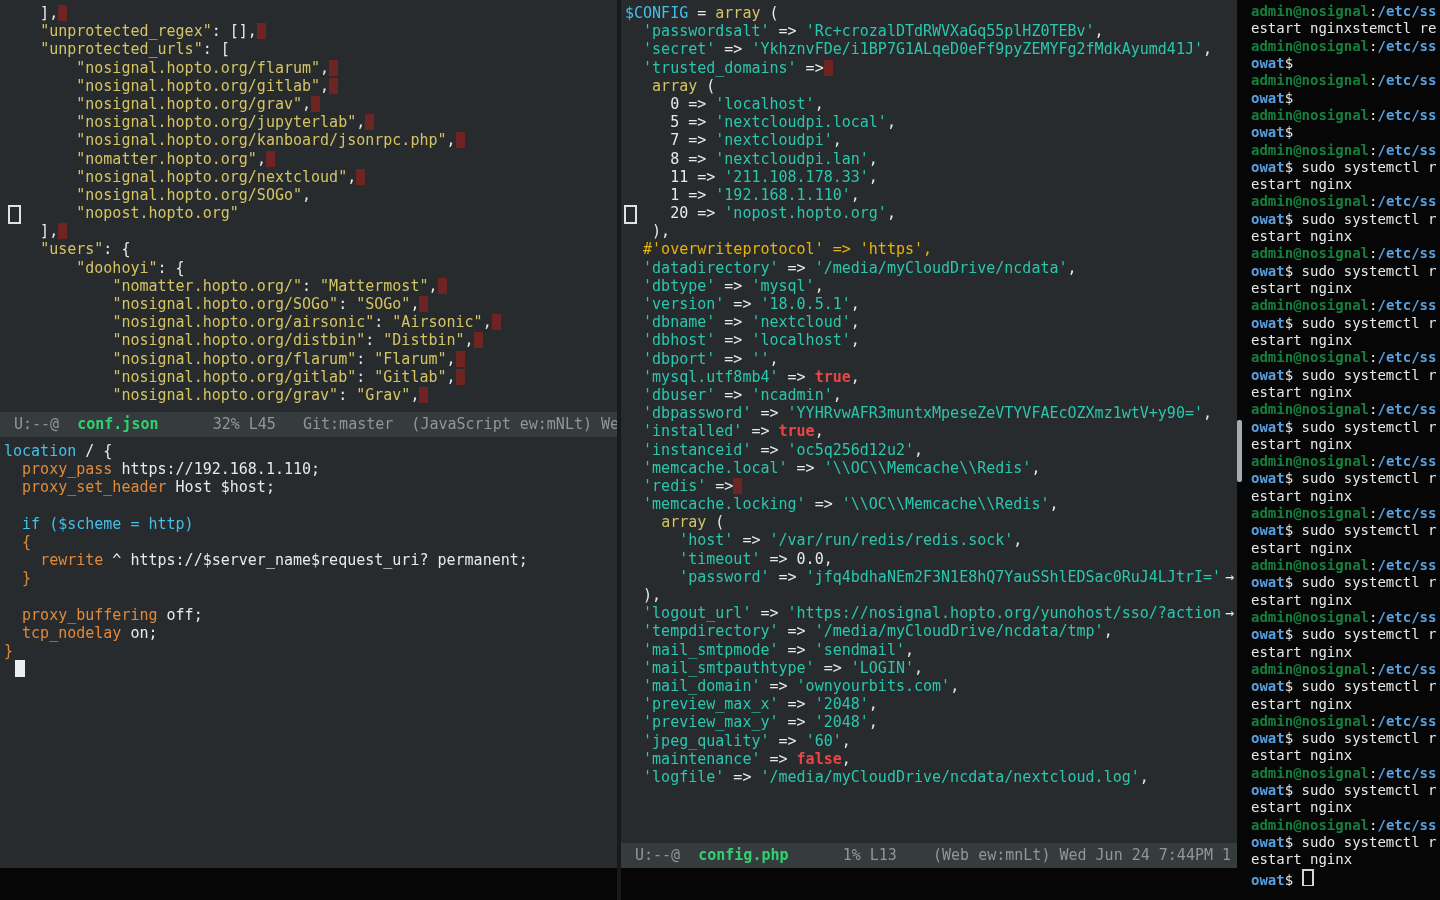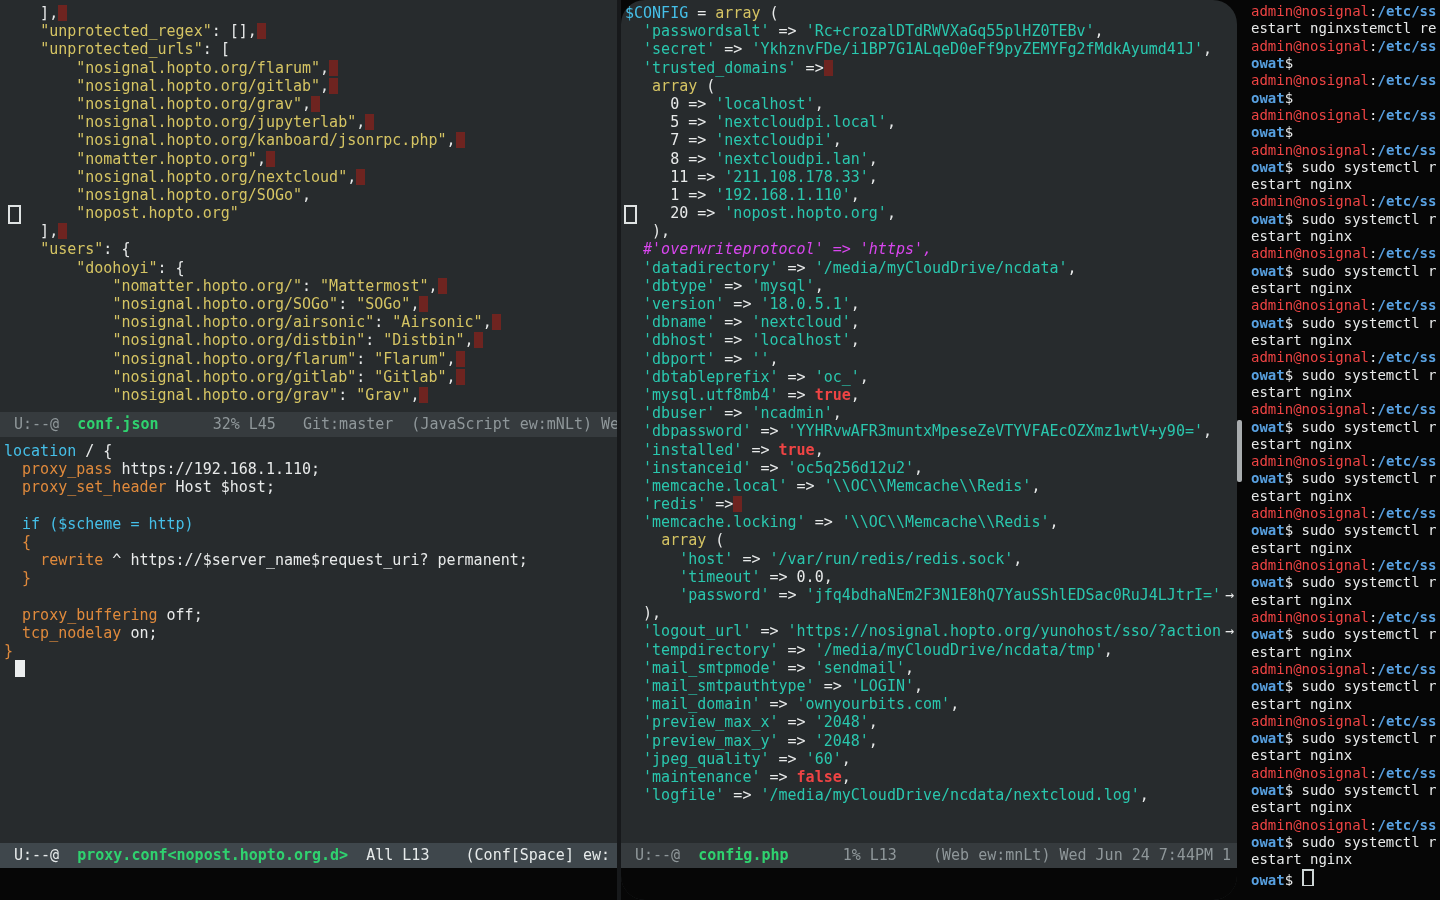--- a/index.html
+++ b/index.html
@@ -1,51 +1,51 @@
 <!DOCTYPE html>
 <html><head>
 <meta charset="utf-8">
 <style>
   html,body{margin:0;padding:0;width:1440px;height:900px;overflow:hidden;background:#060606;}
   .screen{position:absolute;left:0;top:0;width:1440px;height:900px;background:#060606;
     font-family:"DejaVu Sans Mono","Liberation Mono",monospace;}
   .pane{position:absolute;top:0;height:900px;background:#272b2d;overflow:hidden;}
   #pane-left{left:0;width:618px;}
-  #pane-mid{left:621px;width:616px;border-radius:24px;}
+  #pane-mid{left:621px;width:616px;}
   #pane-term{left:1248px;width:192px;background:#060606;}
   .win{position:absolute;left:0;width:100%;overflow:hidden;padding:4px 0 0 4px;box-sizing:border-box;}
   #win-conf{top:0;height:408px;}
   #win-nginx{top:438px;height:404px;}
   #win-php{top:0;height:843px;}
   .line{height:18.2px;line-height:18.2px;font-size:15px;white-space:pre;position:relative;}
   .tline{height:17.32px;line-height:17.32px;font-size:14px;white-space:pre;}
   
   .s-f{color:#e8eaea;}
   .s-y{color:#d5c463;}
   .s-o{color:#e08a3c;}
   .s-c{color:#45bfe8;}
   .s-t{color:#2ac7ae;}
   .s-b{color:#ef4444;font-weight:bold;}
-  .s-g{color:#d946ef;font-style:italic;}
+  .s-g{color:#eab308;}
   .ws{display:inline-block;width:9px;height:16px;background:#6e2420;vertical-align:-3px;}
   .ar{position:absolute;right:3px;top:0;color:#e8eaea;}
   .cursor-block{display:inline-block;width:10px;height:17px;background:#eceeee;vertical-align:-3px;margin-left:11px;}
   .fringe-square{position:absolute;width:9px;height:15px;border:2px solid #dfe3e3;background:transparent;}
   
   .modeline{position:absolute;left:0;width:100%;height:25px;line-height:25px;font-size:15px;white-space:pre;
     overflow:hidden;padding-left:14px;box-sizing:border-box;}
   .modeline.inactive{background:#363b3e;}
   .modeline.inactive .s-mf{color:#8f979a;}
   .modeline.active{background:#3f474c;}
   .modeline.active .s-mf{color:#e7ebeb;}
   .s-file{color:#2fd26f;font-weight:bold;}
   .minibuffer{position:absolute;left:0;width:100%;height:32px;top:868px;background:#060606;}
   
   #term-body{position:absolute;left:3px;top:3px;width:189px;overflow:hidden;}
-  .s-grn{color:#ef4444;font-weight:normal;}
+  .s-grn{color:#15803d;font-weight:bold;}
   .s-blu{color:#58a0e0;font-weight:bold;}
   .s-tf{color:#e8eaea;}
   .tcur{display:inline-block;width:8px;height:14px;border:2px solid #ced6d6;vertical-align:-2px;}
   .scroll-thumb{position:absolute;left:1237px;top:420px;width:5px;height:62px;background:#a9adaf;border-radius:2px;}
   .divider{position:absolute;top:0;height:900px;background:#17191b;}
   #div-left{left:617px;width:4px;}
 </style>
 </head>
 <body>
 
@@ -85,21 +85,20 @@
         <div class="line"><span class="s-f">  </span><span class="s-c">if ($scheme = http)</span></div>
         <div class="line"><span class="s-o">  {</span></div>
         <div class="line"><span class="s-f">    </span><span class="s-o">rewrite</span><span class="s-f"> ^ https://$server_name$request_uri? permanent;</span></div>
         <div class="line"><span class="s-o">  }</span></div>
         <div class="line"></div>
         <div class="line"><span class="s-f">  </span><span class="s-o">proxy_buffering</span><span class="s-f"> off;</span></div>
         <div class="line"><span class="s-f">  </span><span class="s-o">tcp_nodelay</span><span class="s-f"> on;</span></div>
         <div class="line"><span class="s-o">}</span></div>
         <div class="line"><span class="cursor-block"></span></div>
       </div>
-    <div class="modeline active" id="ml-nginx" style="top:843px"><span class="s-mf">U:--@  </span><span class="s-file">proxy.conf&lt;nopost.hopto.org.d&gt;</span><span class="s-mf">  All L13    (Conf[Space] ew:</span></div>
     <div class="minibuffer"></div>
   <div class="fringe-square" style="top: 205.2px; left: 8px;"></div>
     </section>
 
   <div class="divider" id="div-left"></div>
 
   <section class="pane" id="pane-mid">
     <div class="win" id="win-php">
         <div class="line"><span class="s-c">$CONFIG</span><span class="s-f"> = </span><span class="s-y">array</span><span class="s-f"> (</span></div>
         <div class="line"><span class="s-f">  </span><span class="s-t">'passwordsalt'</span><span class="s-f"> =&gt; </span><span class="s-t">'Rc+crozalDTdRWVXaGq55plHZ0TEBv'</span><span class="s-f">,</span></div>
@@ -114,21 +113,20 @@
         <div class="line"><span class="s-f">     1 =&gt; </span><span class="s-t">'192.168.1.110'</span><span class="s-f">,</span></div>
         <div class="line"><span class="s-f">     20 =&gt; </span><span class="s-t">'nopost.hopto.org'</span><span class="s-f">,</span></div>
         <div class="line"><span class="s-f">   ),</span></div>
         <div class="line"><span class="s-g">  #'overwriteprotocol' =&gt; 'https',</span></div>
         <div class="line"><span class="s-f">  </span><span class="s-t">'datadirectory'</span><span class="s-f"> =&gt; </span><span class="s-t">'/media/myCloudDrive/ncdata'</span><span class="s-f">,</span></div>
         <div class="line"><span class="s-f">  </span><span class="s-t">'dbtype'</span><span class="s-f"> =&gt; </span><span class="s-t">'mysql'</span><span class="s-f">,</span></div>
         <div class="line"><span class="s-f">  </span><span class="s-t">'version'</span><span class="s-f"> =&gt; </span><span class="s-t">'18.0.5.1'</span><span class="s-f">,</span></div>
         <div class="line"><span class="s-f">  </span><span class="s-t">'dbname'</span><span class="s-f"> =&gt; </span><span class="s-t">'nextcloud'</span><span class="s-f">,</span></div>
         <div class="line"><span class="s-f">  </span><span class="s-t">'dbhost'</span><span class="s-f"> =&gt; </span><span class="s-t">'localhost'</span><span class="s-f">,</span></div>
         <div class="line"><span class="s-f">  </span><span class="s-t">'dbport'</span><span class="s-f"> =&gt; </span><span class="s-t">''</span><span class="s-f">,</span></div>
-        <div class="line"><span class="s-f">  </span><span class="s-t">'dbtableprefix'</span><span class="s-f"> =&gt; </span><span class="s-t">'oc_'</span><span class="s-f">,</span></div>
         <div class="line"><span class="s-f">  </span><span class="s-t">'mysql.utf8mb4'</span><span class="s-f"> =&gt; </span><span class="s-b">true</span><span class="s-f">,</span></div>
         <div class="line"><span class="s-f">  </span><span class="s-t">'dbuser'</span><span class="s-f"> =&gt; </span><span class="s-t">'ncadmin'</span><span class="s-f">,</span></div>
         <div class="line"><span class="s-f">  </span><span class="s-t">'dbpassword'</span><span class="s-f"> =&gt; </span><span class="s-t">'YYHRvwAFR3muntxMpeseZeVTYVFAEcOZXmz1wtV+y90='</span><span class="s-f">,</span></div>
         <div class="line"><span class="s-f">  </span><span class="s-t">'installed'</span><span class="s-f"> =&gt; </span><span class="s-b">true</span><span class="s-f">,</span></div>
         <div class="line"><span class="s-f">  </span><span class="s-t">'instanceid'</span><span class="s-f"> =&gt; </span><span class="s-t">'oc5q256d12u2'</span><span class="s-f">,</span></div>
         <div class="line"><span class="s-f">  </span><span class="s-t">'memcache.local'</span><span class="s-f"> =&gt; </span><span class="s-t">'\\OC\\Memcache\\Redis'</span><span class="s-f">,</span></div>
         <div class="line"><span class="s-f">  </span><span class="s-t">'redis'</span><span class="s-f"> =&gt;</span><span class="ws"></span></div>
         <div class="line"><span class="s-f">  </span><span class="s-t">'memcache.locking'</span><span class="s-f"> =&gt; </span><span class="s-t">'\\OC\\Memcache\\Redis'</span><span class="s-f">,</span></div>
         <div class="line"><span class="s-f">    </span><span class="s-y">array</span><span class="s-f"> (</span></div>
         <div class="line"><span class="s-f">      </span><span class="s-t">'host'</span><span class="s-f"> =&gt; </span><span class="s-t">'/var/run/redis/redis.sock'</span><span class="s-f">,</span></div>

